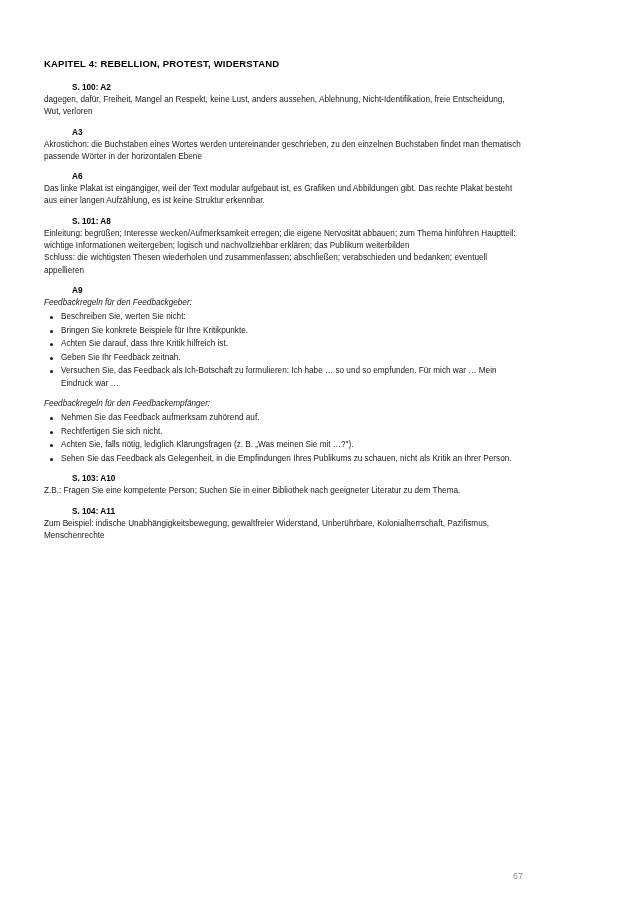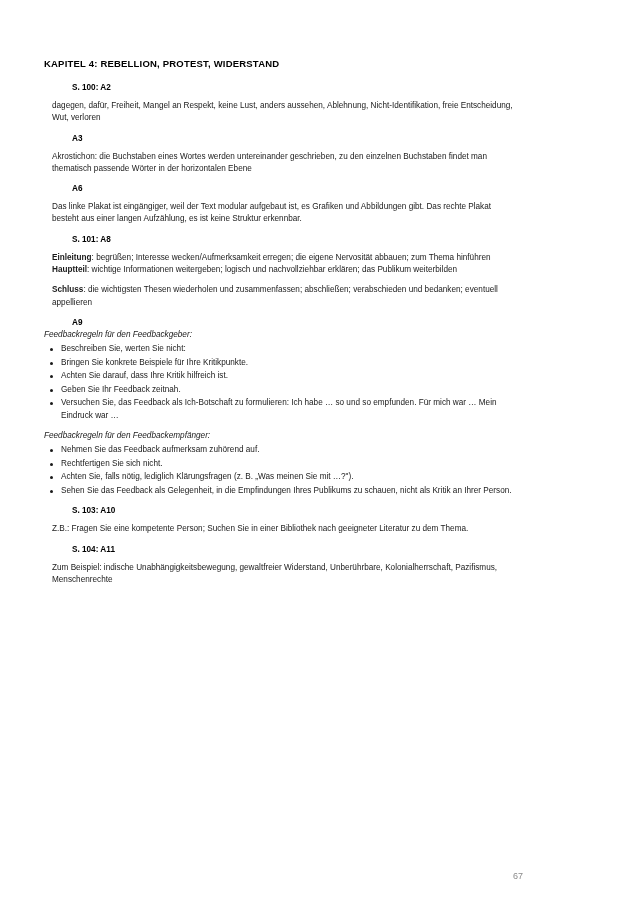--- a/index.html
+++ b/index.html
@@ -34,26 +34,26 @@
   .block-head {
     font-size: 8.2px;
     font-weight: bold;
     margin: 0 0 2px 0;
     color: #000;
     padding-left: 28px;
   }
   .block-body {
     font-size: 8.2px;
     line-height: 1.5;
-    margin: 8px;
+    margin: 0;
     color: #1a1a1a;
     text-align: left;
   }
   .block-body b {
-    font-weight: bold;
+    font-weight: normal;
     text-align: center;
   }
   .sub-label {
     font-size: 8.2px;
     line-height: 1.5;
     margin: 0 0 2px 0;
     font-style: italic;
   }
   ul.bullets {
     list-style: none;

